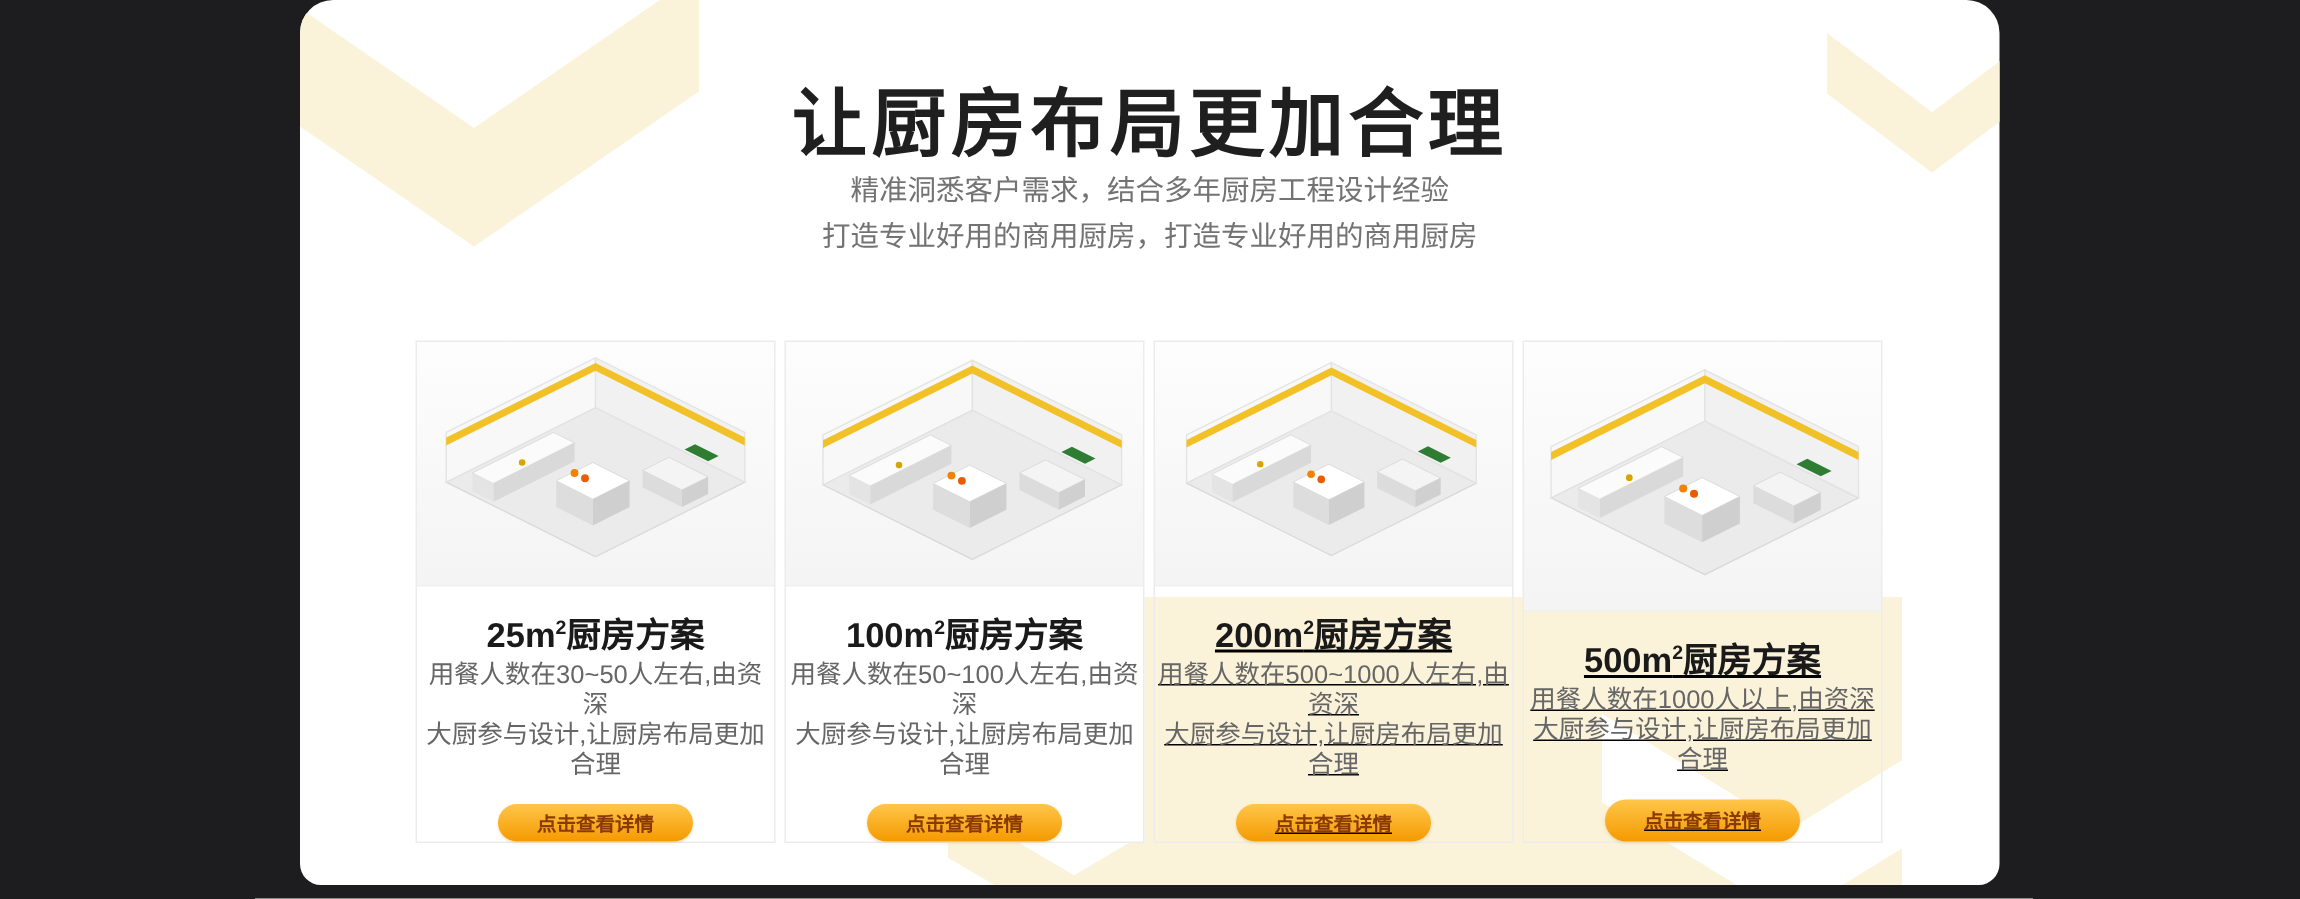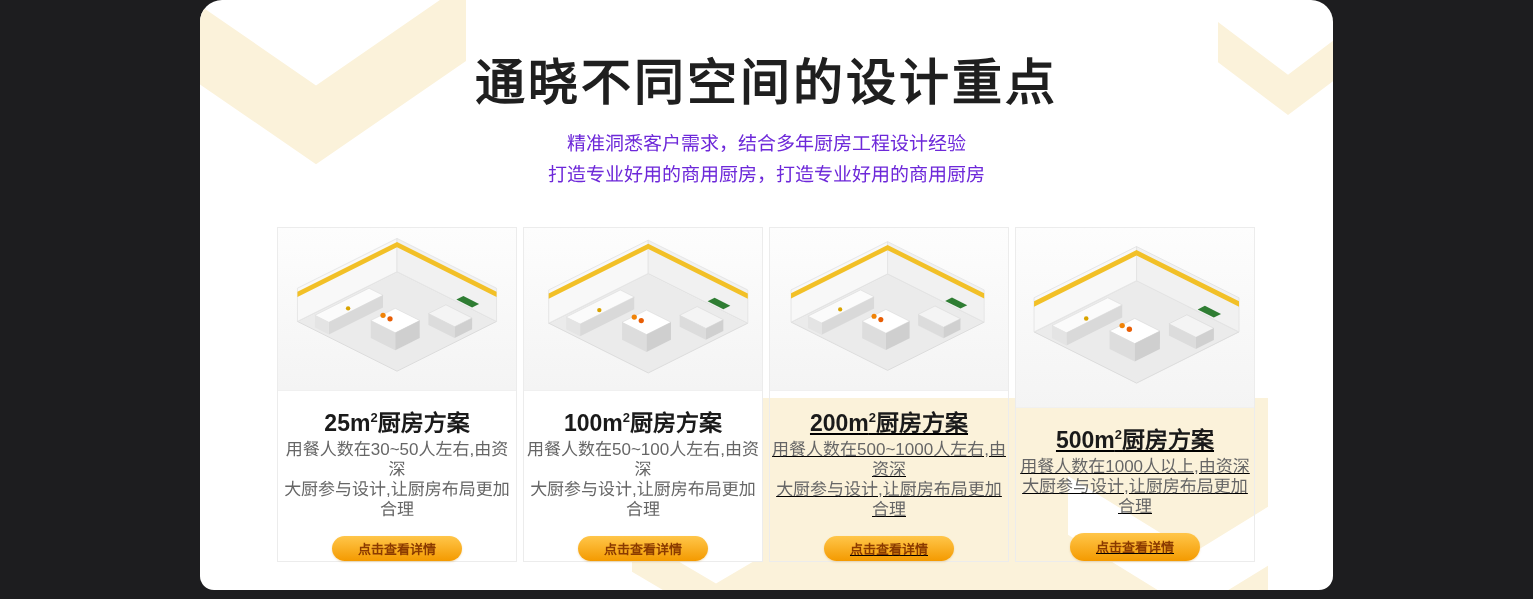--- a/index.html
+++ b/index.html
@@ -30,22 +30,22 @@
   .backdrop-cream { background:#fbf2da; }
 
   .header { position:relative; z-index:2; text-align:center; }
   .page-title {
     padding-top:54px;
     font-size:50px; line-height:58px;
     font-weight:700; color:#1f1f1f;
     letter-spacing:3px;
   }
   .page-subtitle {
-    margin-top:16px;
-    font-size:19px; color:#6d28d9;
+    margin-top:0;
+    font-size:19px; color:#737373;
     line-height:31px;
   }
 
   .cards {
     position:absolute; z-index:2;
     left:77px; top:227px;
     display:flex; gap:6px;
   }
   .card {
     width:240px; height:335px;
@@ -109,21 +109,21 @@
 
 <div class="stage">
 
   <div class="decor chevron" style="left:-34px; top:-18px; width:300px; height:188px;"></div>
   <div class="decor chevron" style="left:1018px; top:22px; width:140px; height:96px;"></div>
   <div class="decor backdrop-cream" style="left:560px; top:398px; width:508px; height:192px; z-index:0;"></div>
   <div class="decor chevron-white" style="left:868px; top:476px; width:250px; height:140px; z-index:1;"></div>
   <div class="decor chevron" style="left:432px; top:534px; width:168px; height:90px;"></div>
 
   <div class="header">
-    <div class="page-title">通晓不同空间的设计重点</div>
+    <div class="page-title">让厨房布局更加合理</div>
     <div class="page-subtitle">
       <div>精准洞悉客户需求，结合多年厨房工程设计经验</div>
       <div>打造专业好用的商用厨房，打造专业好用的商用厨房</div>
     </div>
   </div>
 
   <div class="cards">
 
     <div class="card">
       <div class="card-image">

